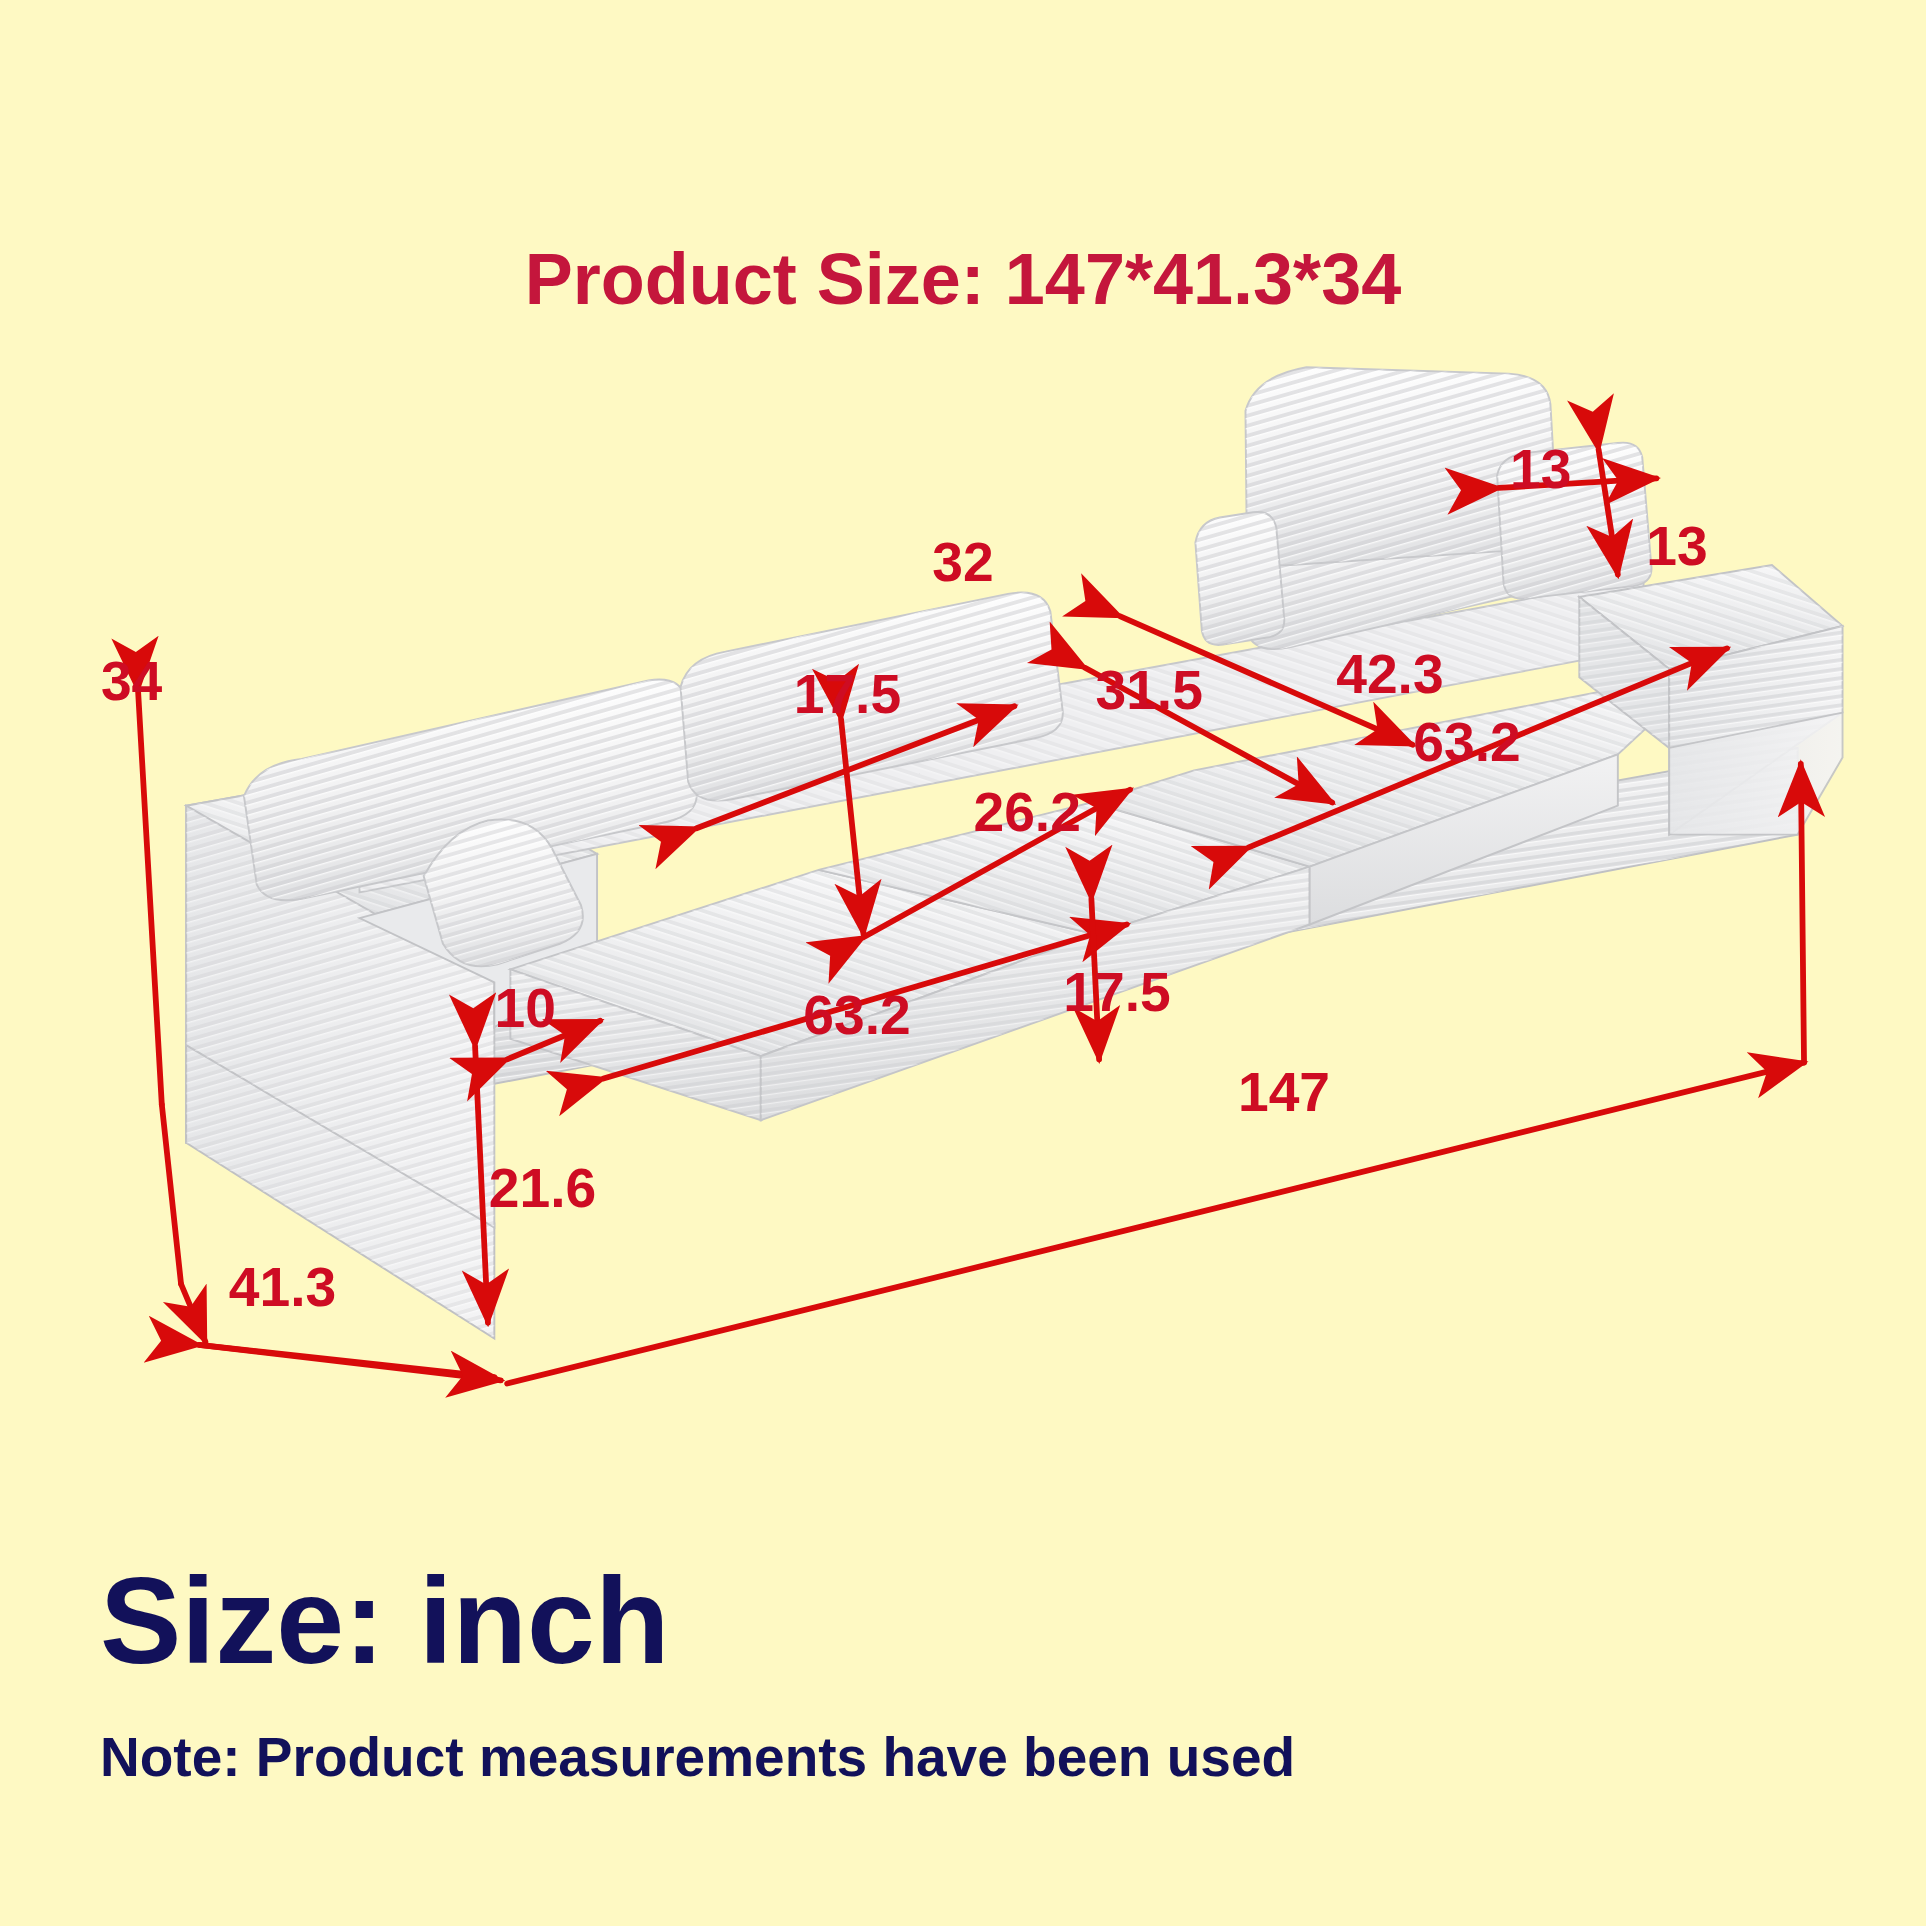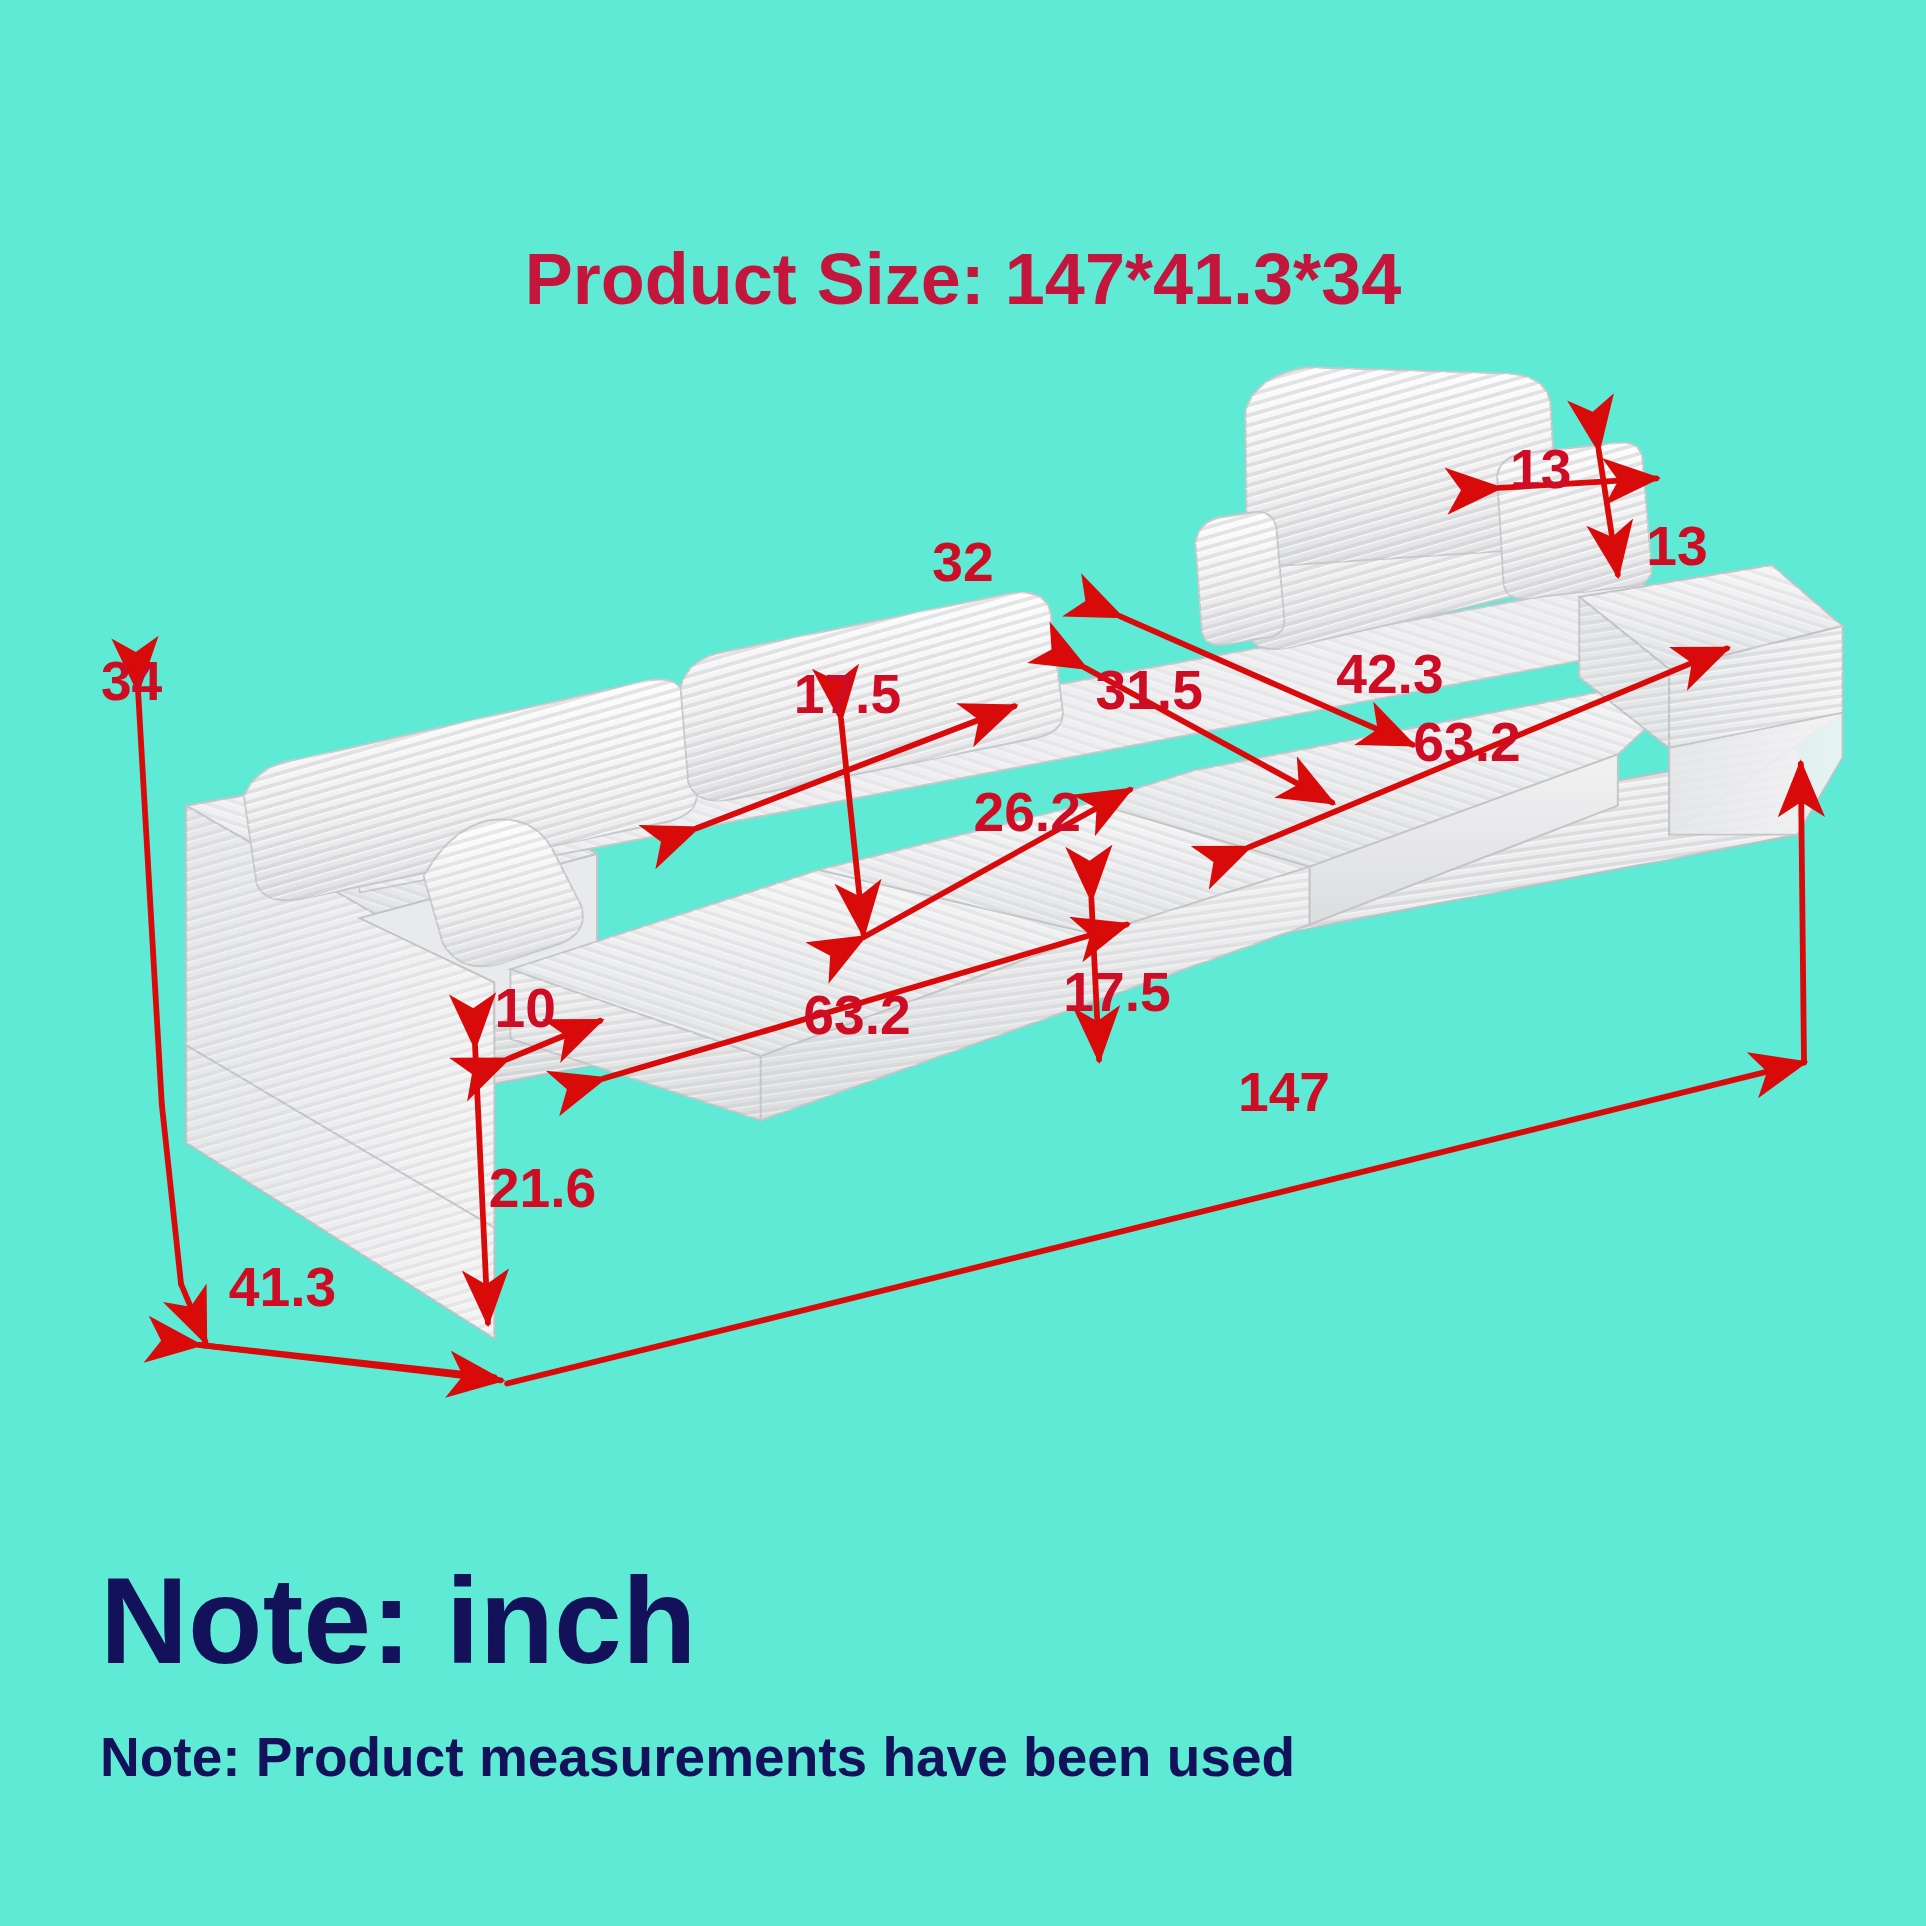--- a/index.html
+++ b/index.html
@@ -1,18 +1,18 @@
 <!DOCTYPE html>
 <html style="font-size:10.3px"><head>
 <meta charset="utf-8">
 <style>
   html,body{margin:0;padding:0;background:#ffffff;}
   body{width:1926px;height:1926px;position:relative;overflow:hidden;
        font-family:"Liberation Sans", sans-serif;}
-  #stage{position:absolute;left:0;top:0;width:1926px;height:1926px;background:#5eead4;}
+  #stage{position:absolute;left:0;top:0;width:1926px;height:1926px;background:#fef9c3;}
   #title{position:absolute;left:0;top:238px;width:1926px;text-align:center;
          color:#C4163C;font-size:72px;font-weight:bold;letter-spacing:0px;
          font-family:"Liberation Sans", sans-serif;}
   #unit{position:absolute;left:100px;top:1560px;color:#12115A;
         font-size:122px;font-weight:bold;line-height:1.0;
         font-family:"Liberation Sans", sans-serif;}
   #note{position:absolute;left:100px;top:1727px;color:#12115A;
         font-size:55px;font-weight:bold;line-height:1.12;width:1477px;
         font-family:"Liberation Sans", sans-serif;}
   svg#art{position:absolute;left:0;top:0;width:1926px;height:1926px;}
@@ -255,20 +255,20 @@
       <text class="dimtxt" x="818" y="1600" text-anchor="middle">10</text>
       <text class="dimtxt" x="1740" y="1575" text-anchor="middle">17.5</text>
       <text class="dimtxt" x="1790" y="1105" text-anchor="middle">31.5</text>
       <text class="dimtxt" x="2165" y="1080" text-anchor="middle">42.3</text>
       <text class="dimtxt" x="2285" y="1185" text-anchor="middle">63.2</text>
       <text class="dimtxt" x="2400" y="760" text-anchor="middle">13</text>
       <text class="dimtxt" x="2612" y="880" text-anchor="middle">13</text>
     </g>
   </svg>
 
-  <div id="unit">Note: inch</div>
+  <div id="unit">Size: inch</div>
 
   <div id="note">
     <div>Note: Product measurements have been used</div>
   </div>
 
 </div>
 
 
 </body></html>

